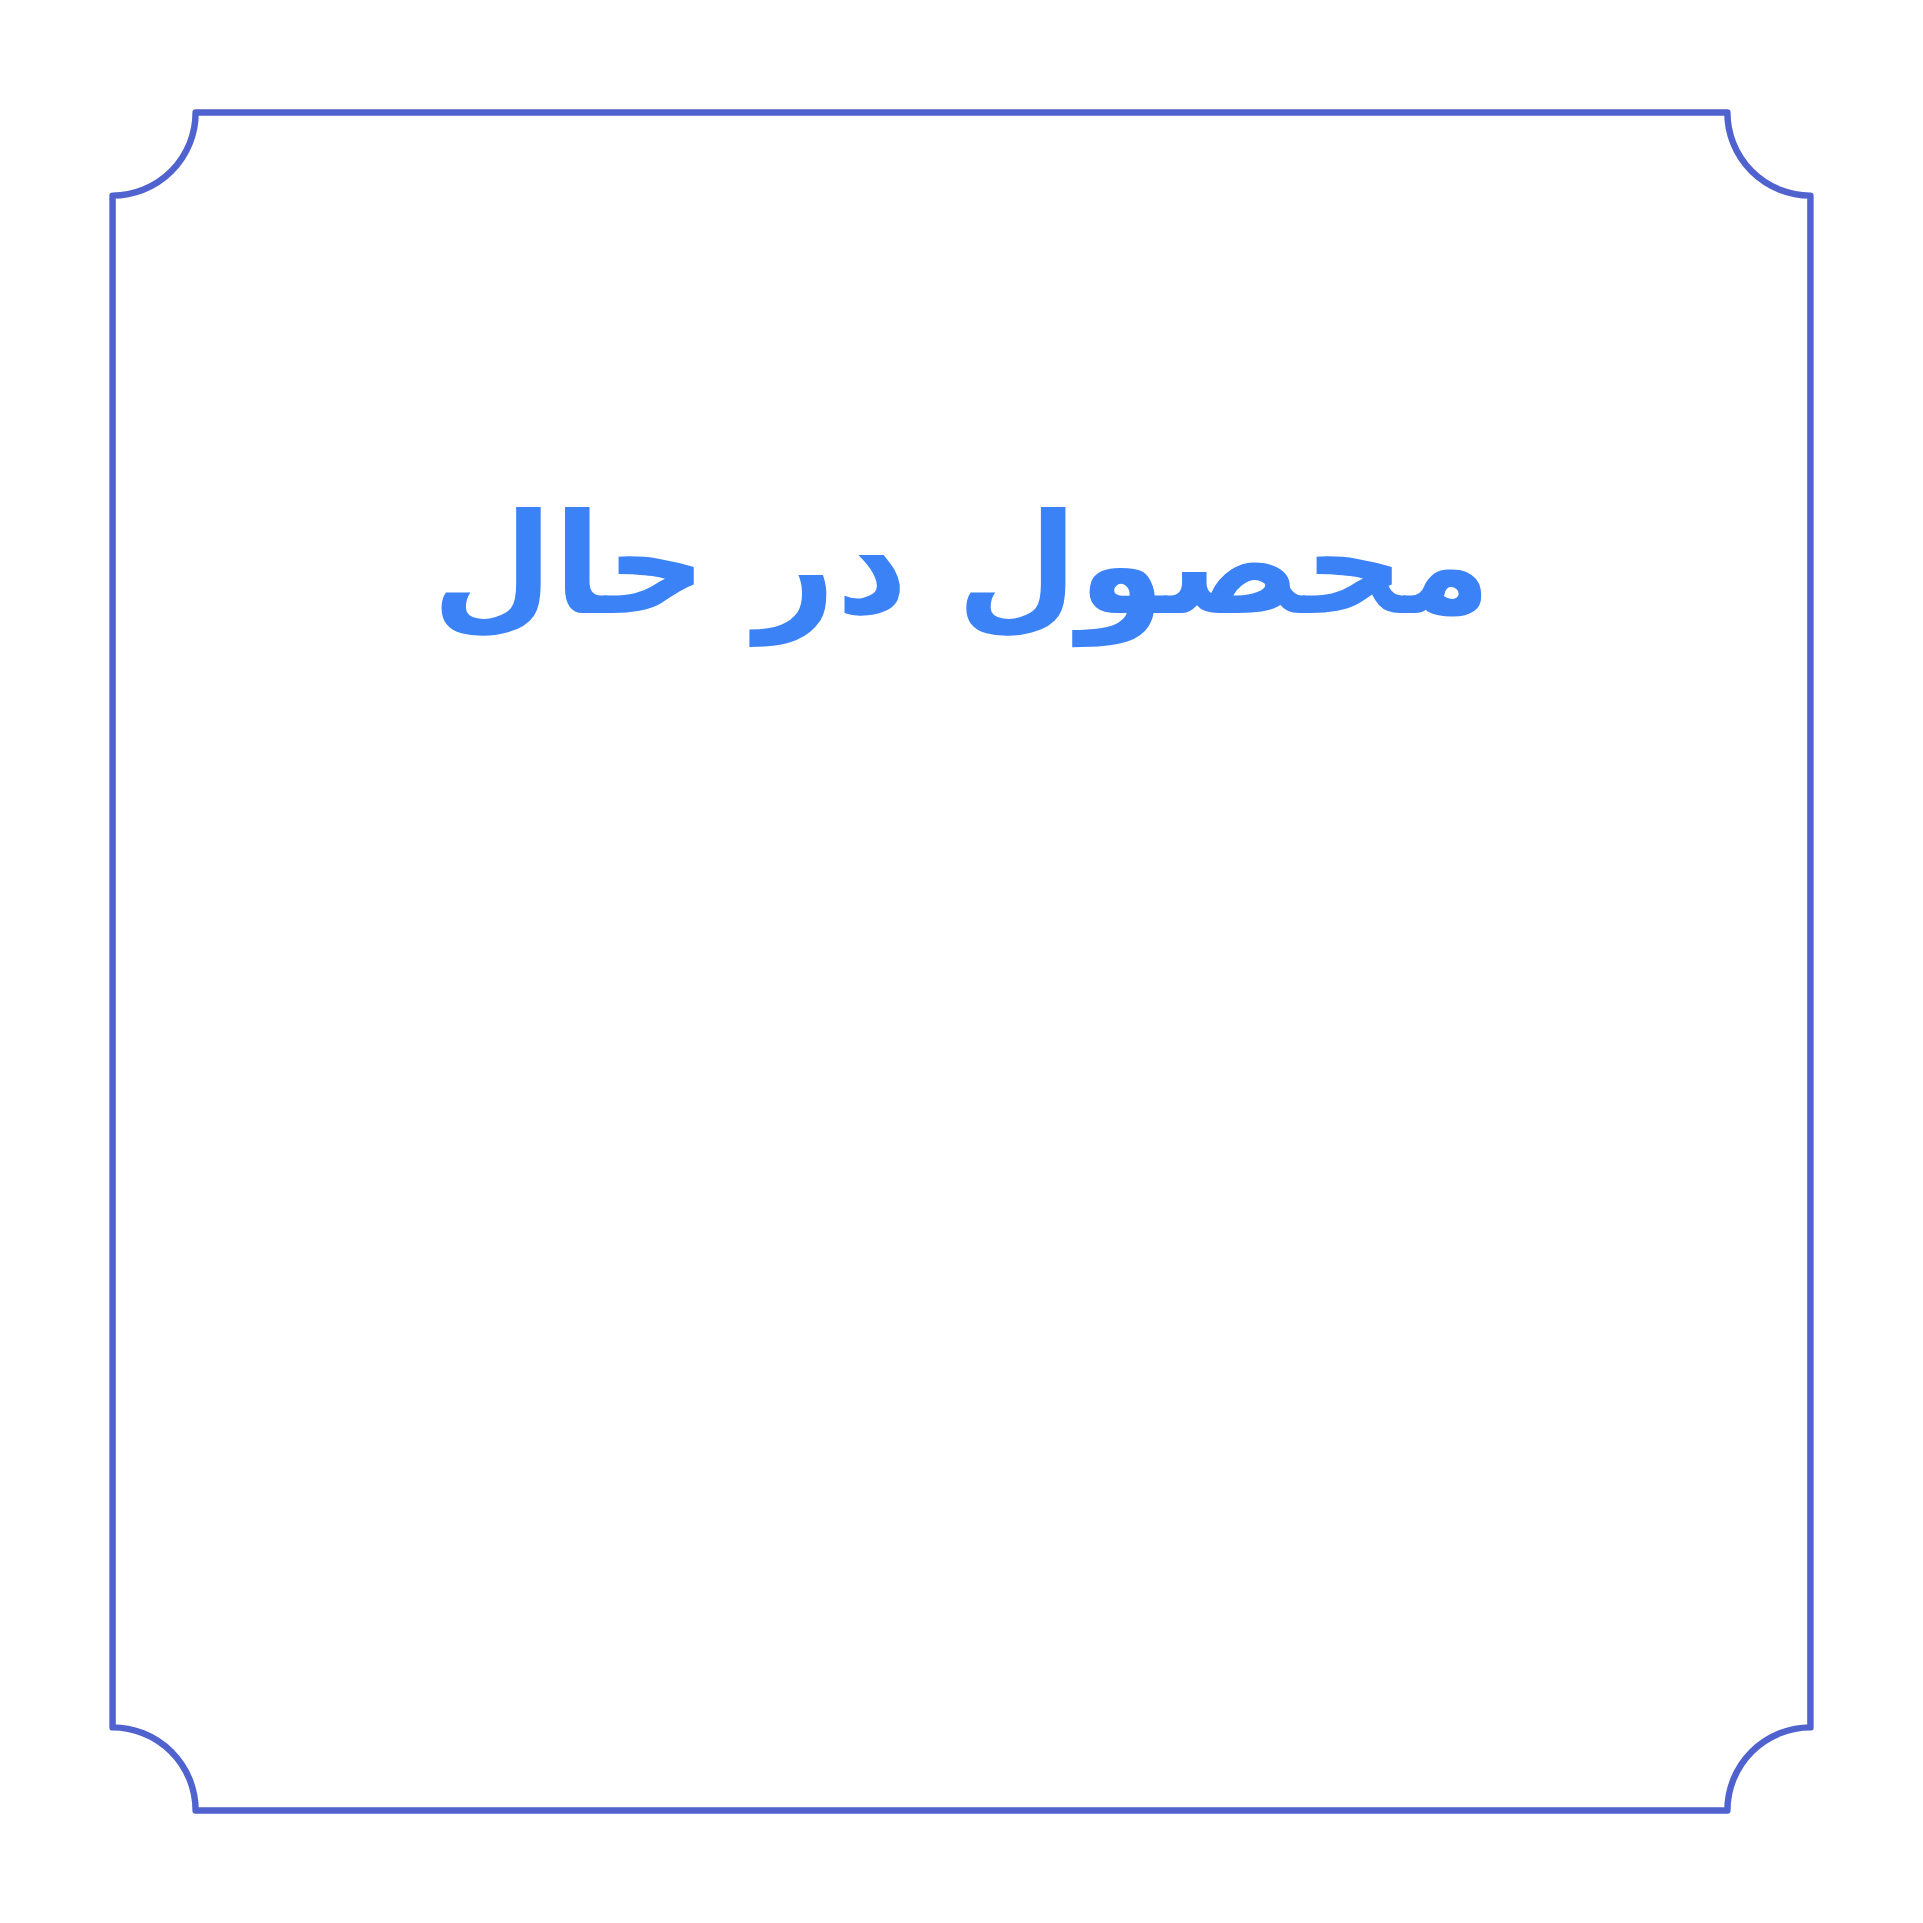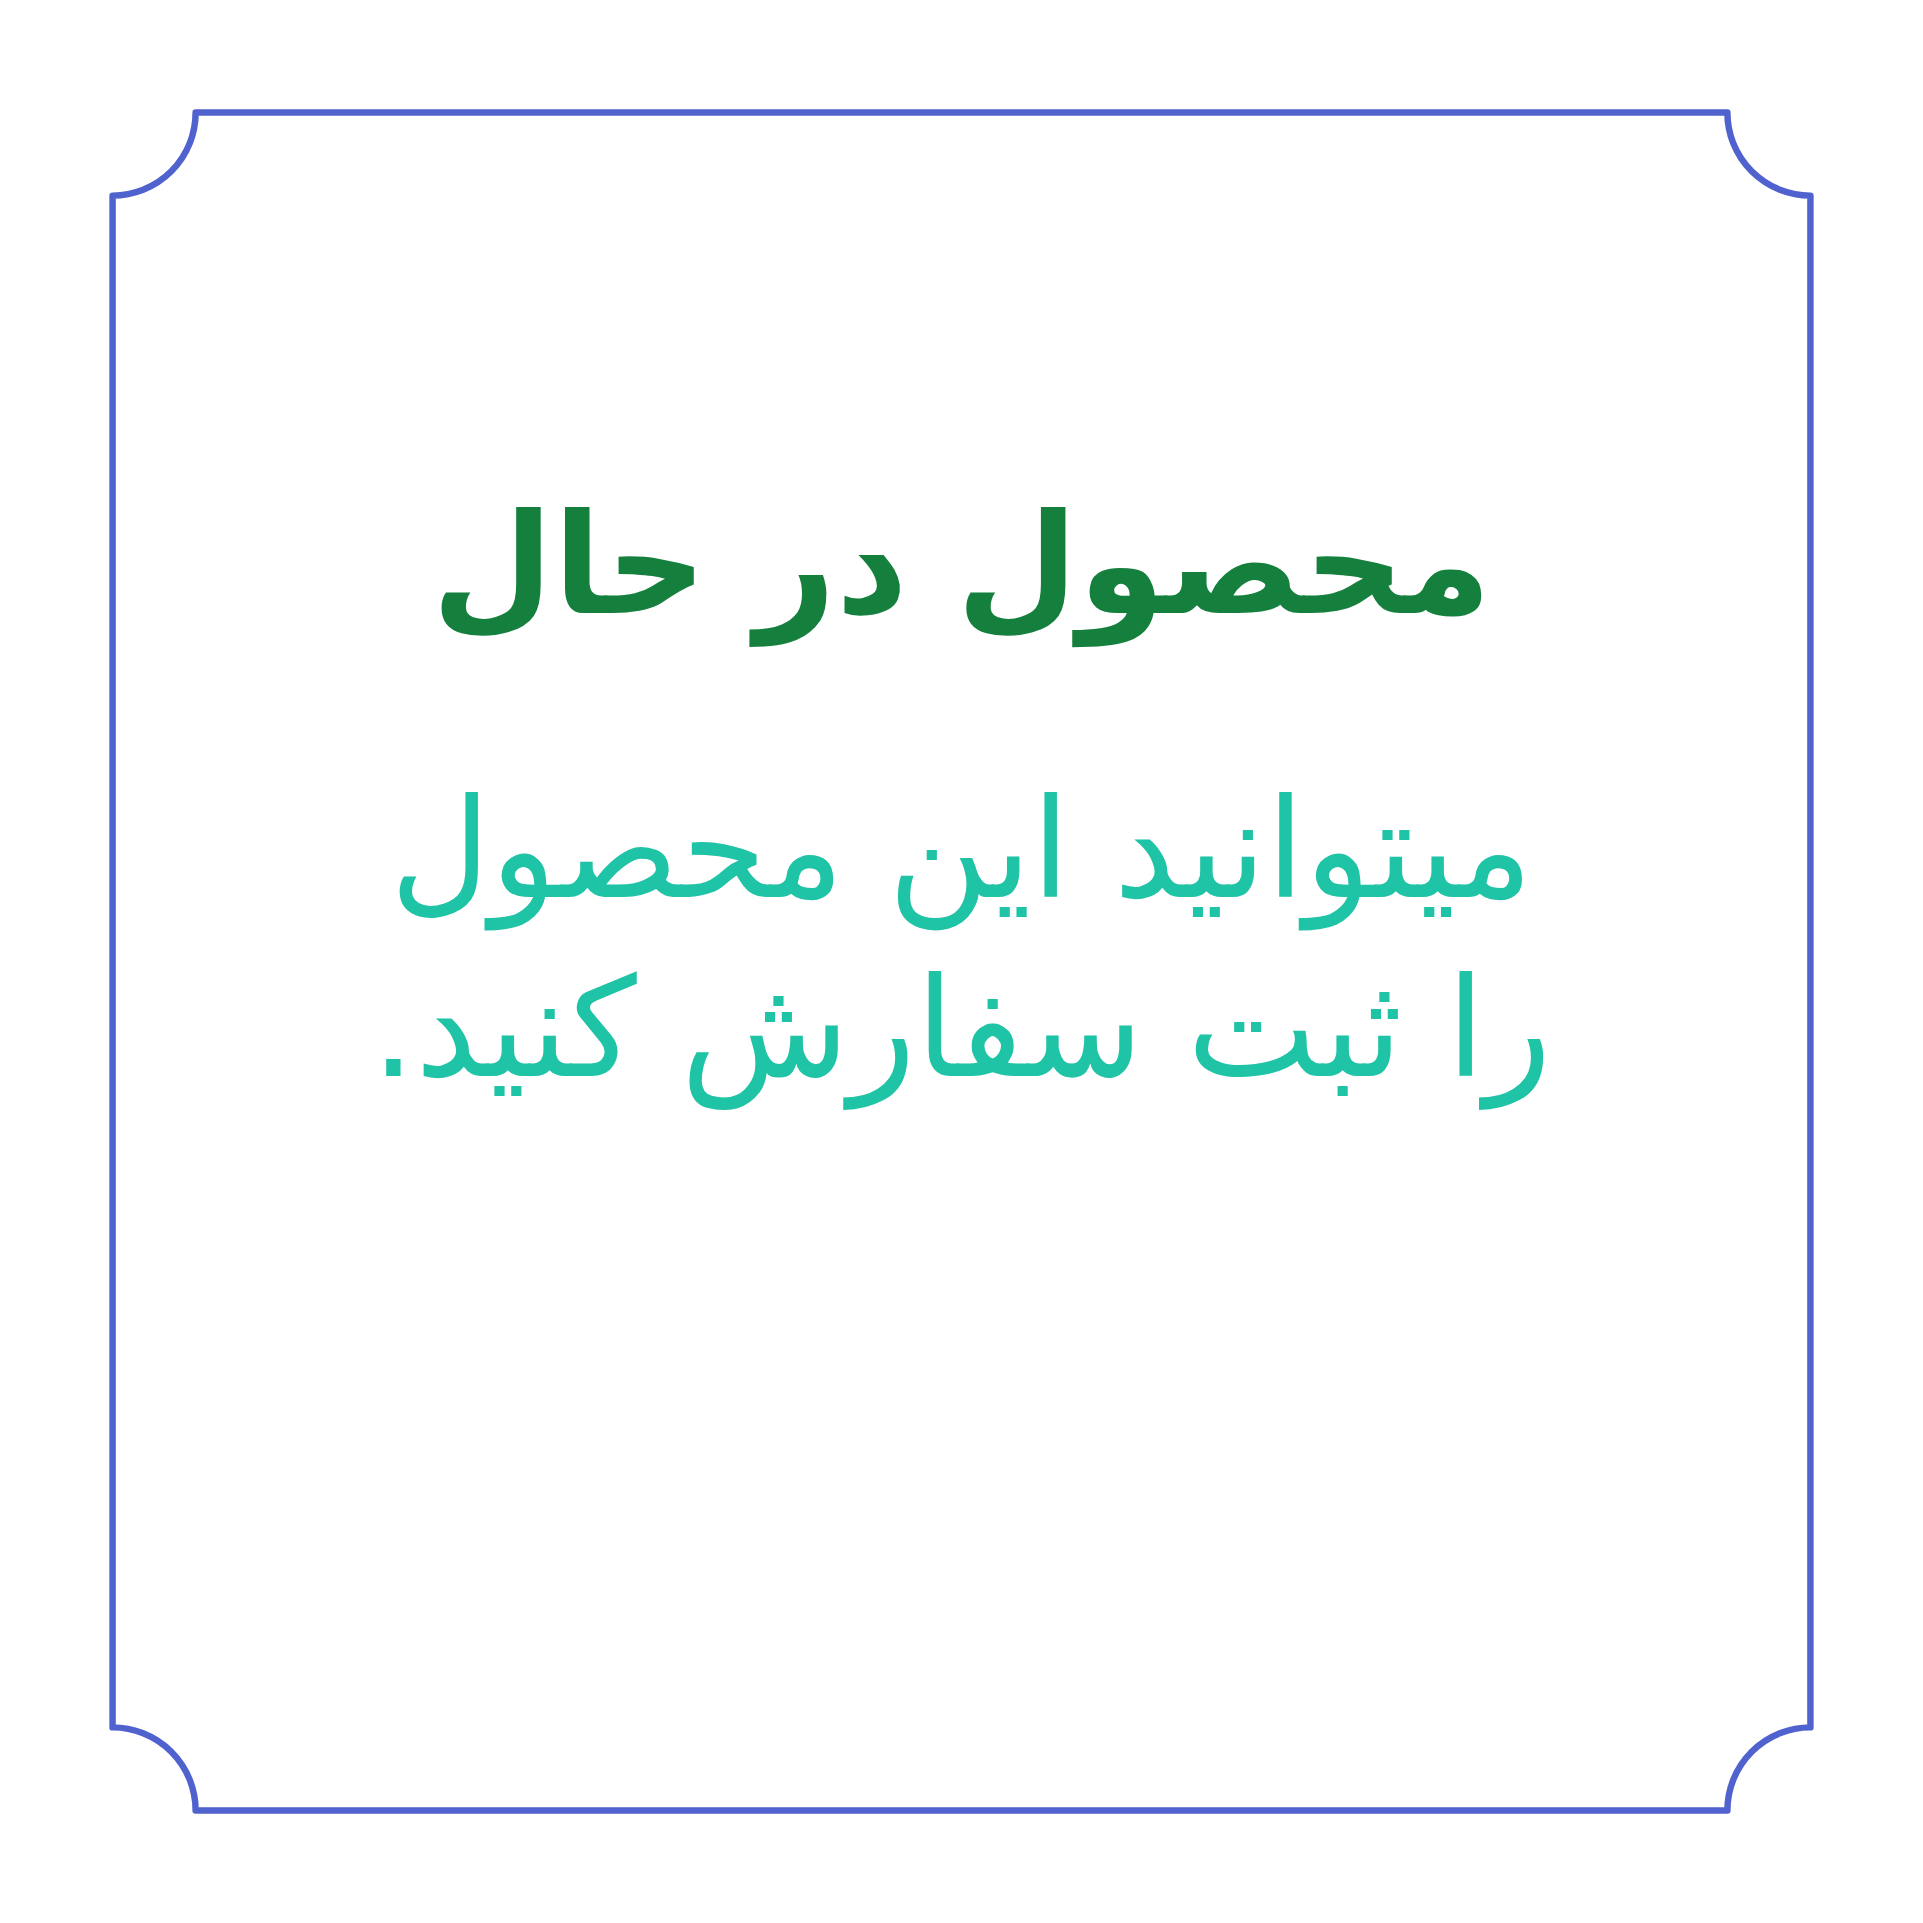--- a/index.html
+++ b/index.html
@@ -83,25 +83,21 @@
              L 1962 1872
              A 90 90 0 0 0 1872 1962
              L 212 1962
              A 90 90 0 0 0 122 1872
              L 122 212
              A 90 90 0 0 0 212 122 Z" fill="none" stroke="#5062CE" stroke-width="7" stroke-linecap="round" stroke-linejoin="round"></path>
   </svg>
 
   <div class="content">
 
-    <div class="message-block block-primary" style="color: #15803d;">
+    <div class="message-block block-primary" style="color: #3b82f6;">
       <span class="line">محصول در حال</span>
     </div>
 
-    <div class="message-block block-secondary" style="color: rgb(31, 195, 166);">
-      <span class="line">میتوانید این محصول</span>
-      <span class="line">را ثبت سفارش کنید.</span>
-    </div>
 
   </div>
 
 </div>
 
 
 </body></html>

